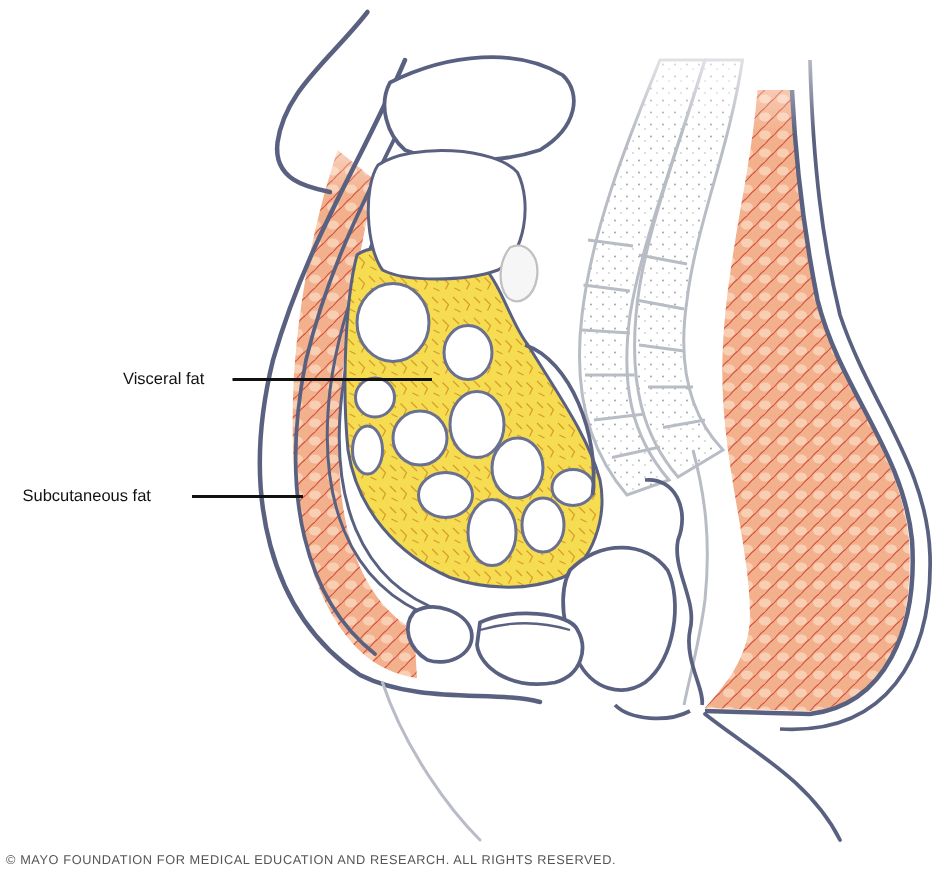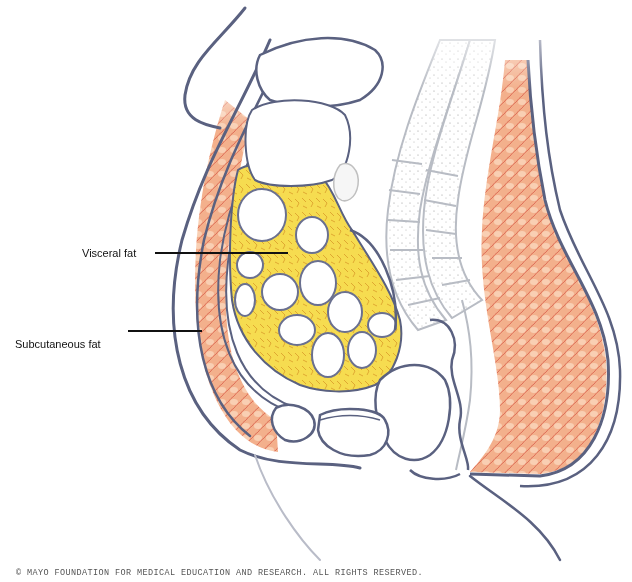--- a/index.html
+++ b/index.html
@@ -1,21 +1,21 @@
 <!DOCTYPE html>
 <html><head>
   <meta charset="utf-8">
   <style>
     html, body { margin: 0; padding: 0; background: #ffffff; }
     body { width: 632px; height: 582px; position: relative; overflow: hidden;
            font-family: "Liberation Sans", "DejaVu Sans", sans-serif; }
     #figure { position: absolute; left: 0; top: 0; width: 632px; height: 582px; }
     .label { position: absolute; font-size: 11px; color: #111; white-space: nowrap; line-height: 16px; }
-    #copyright { position: absolute; left: 16px; top: 568px; font-size: 8.5px; color: #555;
-                 letter-spacing: 0.4px; white-space: nowrap; font-family: Liberation Mono, monospace; }
+    #copyright { position: absolute; left: 4px; top: 568px; font-size: 8.5px; color: #555;
+                 letter-spacing: 0.4px; white-space: nowrap; }
   </style>
 </head>
 <body>
 
 <svg id="figure" viewBox="0 0 632 582" xmlns="http://www.w3.org/2000/svg">
   <defs>
     <linearGradient id="fadeTop" x1="0" y1="0" x2="0" y2="1">
       <stop offset="0" stop-color="#ffffff" stop-opacity="1"></stop>
       <stop offset="1" stop-color="#ffffff" stop-opacity="0"></stop>
     </linearGradient>
@@ -104,15 +104,15 @@
     <path d="M320 415 C340 405 380 408 385 420 C392 432 388 450 370 455 C340 460 320 445 318 430 Z"></path>
     <path d="M320 420 C340 414 360 414 380 420" stroke-width="1.5" fill="none"></path>
     <path d="M410 470 C420 480 445 482 460 474" fill="none"></path>
   </g>
 
   <line x1="155" y1="253" x2="288" y2="253" stroke="#111" stroke-width="2"></line>
   <line x1="128" y1="331" x2="202" y2="331" stroke="#111" stroke-width="2"></line>
 </svg>
 
 <div class="label" style="left:82px; top:245px;">Visceral fat</div>
-<div class="label" style="left:15px; top:336px;">Subcutaneous fat</div>
+<div class="label" style="left:15px; top:323px;">Subcutaneous fat</div>
 
 <div id="copyright">© MAYO FOUNDATION FOR MEDICAL EDUCATION AND RESEARCH. ALL RIGHTS RESERVED.</div>
 
 </body></html>

